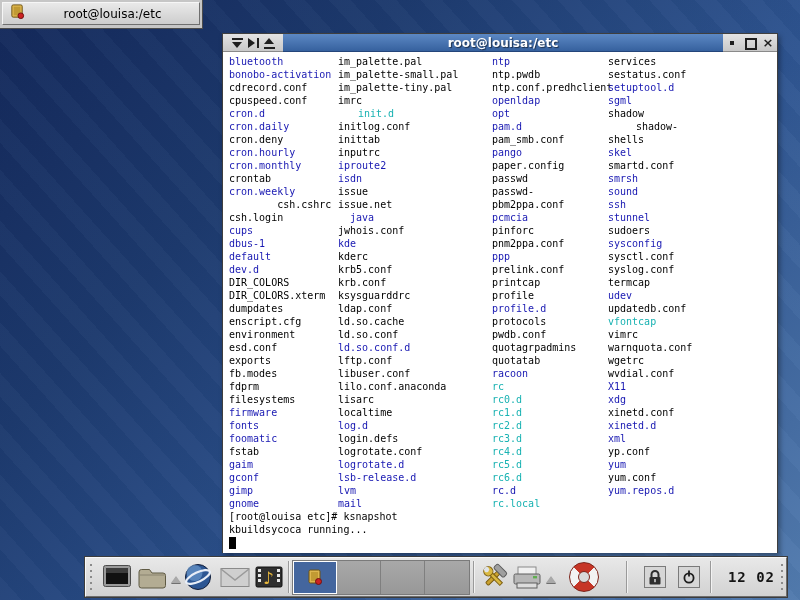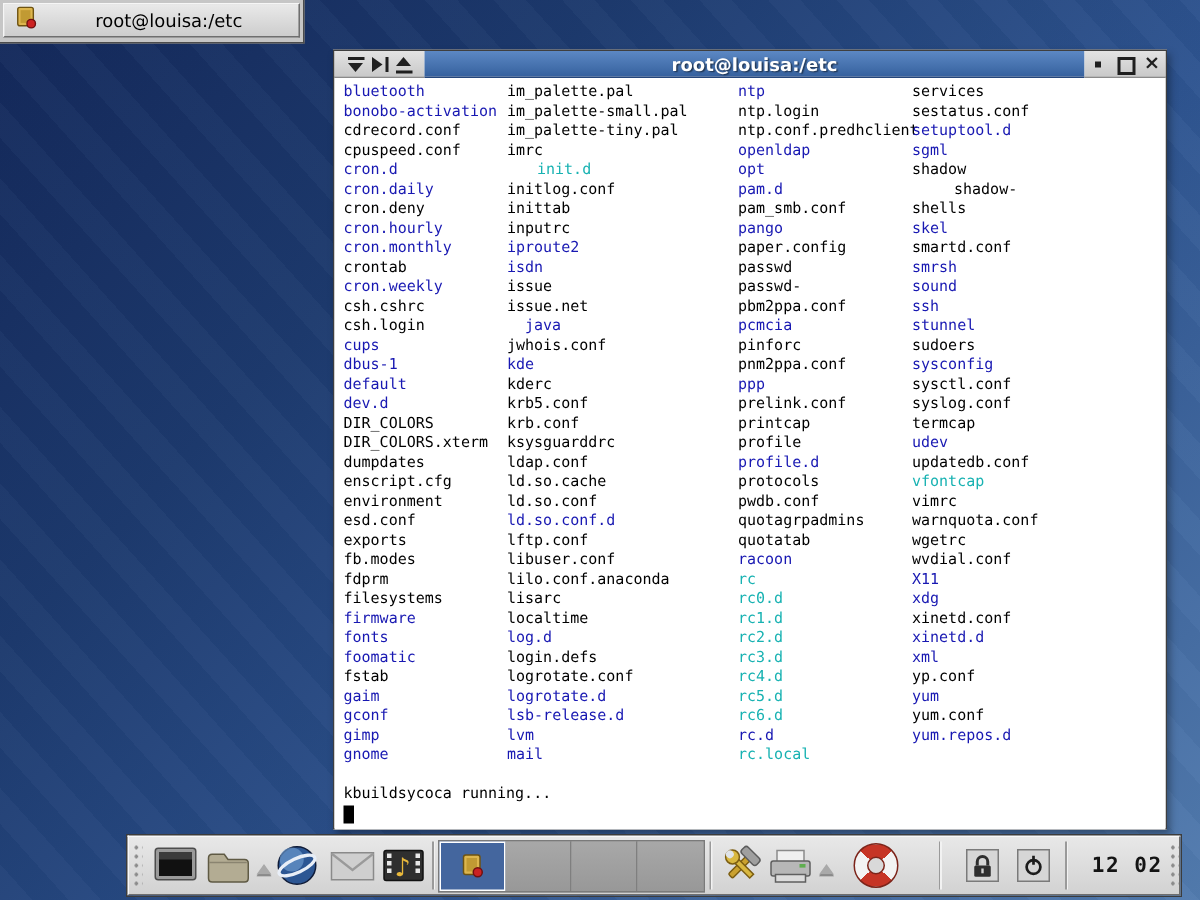--- a/index.html
+++ b/index.html
@@ -107,35 +107,36 @@
         <span>root@louisa:/etc</span>
       </div>
       <div class="tb-seg tb-right">
         <span class="tbx g-min"></span>
         <span class="tbx g-max"></span>
         <span class="tbx g-close">×</span>
       </div>
     </div>
 
     <div class="term" id="term">
+      <div class="tline" style="top:458px">[root@louisa etc]# ksnapshot</div>
       <div class="tline" style="top:471px">kbuildsycoca running...</div>
       <div class="cursor" style="top:485px"></div>
     <div class="tcol" style="left: 6px;">
           <div style="color: rgb(24, 24, 178);">bluetooth</div>
           <div style="color: rgb(24, 24, 178);">bonobo-activation</div>
           <div style="color: rgb(0, 0, 0);">cdrecord.conf</div>
           <div style="color: rgb(0, 0, 0);">cpuspeed.conf</div>
           <div style="color: rgb(24, 24, 178);">cron.d</div>
           <div style="color: rgb(24, 24, 178);">cron.daily</div>
           <div style="color: rgb(0, 0, 0);">cron.deny</div>
           <div style="color: rgb(24, 24, 178);">cron.hourly</div>
           <div style="color: rgb(24, 24, 178);">cron.monthly</div>
           <div style="color: rgb(0, 0, 0);">crontab</div>
           <div style="color: rgb(24, 24, 178);">cron.weekly</div>
-          <div style="color: rgb(0, 0, 0);">csh.cshrc</div>
+          <div style="color: rgb(0, 0, 0); text-align: right;">csh.cshrc</div>
           <div style="color: rgb(0, 0, 0);">csh.login</div>
           <div style="color: rgb(24, 24, 178);">cups</div>
           <div style="color: rgb(24, 24, 178);">dbus-1</div>
           <div style="color: rgb(24, 24, 178);">default</div>
           <div style="color: rgb(24, 24, 178);">dev.d</div>
           <div style="color: rgb(0, 0, 0);">DIR_COLORS</div>
           <div style="color: rgb(0, 0, 0);">DIR_COLORS.xterm</div>
           <div style="color: rgb(0, 0, 0);">dumpdates</div>
           <div style="color: rgb(0, 0, 0);">enscript.cfg</div>
           <div style="color: rgb(0, 0, 0);">environment</div>
@@ -185,21 +186,21 @@
           <div style="color: rgb(24, 24, 178);">log.d</div>
           <div style="color: rgb(0, 0, 0);">login.defs</div>
           <div style="color: rgb(0, 0, 0);">logrotate.conf</div>
           <div style="color: rgb(24, 24, 178);">logrotate.d</div>
           <div style="color: rgb(24, 24, 178);">lsb-release.d</div>
           <div style="color: rgb(24, 24, 178);">lvm</div>
           <div style="color: rgb(24, 24, 178);">mail</div>
         </div>
         <div class="tcol" style="left: 269px;">
           <div style="color: rgb(24, 24, 178);">ntp</div>
-          <div style="color: rgb(0, 0, 0);">ntp.login</div>
+          <div style="color: rgb(0, 0, 0);">ntp.pwdb</div>
           <div style="color: rgb(0, 0, 0);">ntp.conf.predhclient</div>
           <div style="color: rgb(24, 24, 178);">openldap</div>
           <div style="color: rgb(24, 24, 178);">opt</div>
           <div style="color: rgb(24, 24, 178);">pam.d</div>
           <div style="color: rgb(0, 0, 0);">pam_smb.conf</div>
           <div style="color: rgb(24, 24, 178);">pango</div>
           <div style="color: rgb(0, 0, 0);">paper.config</div>
           <div style="color: rgb(0, 0, 0);">passwd</div>
           <div style="color: rgb(0, 0, 0);">passwd-</div>
           <div style="color: rgb(0, 0, 0);">pbm2ppa.conf</div>

